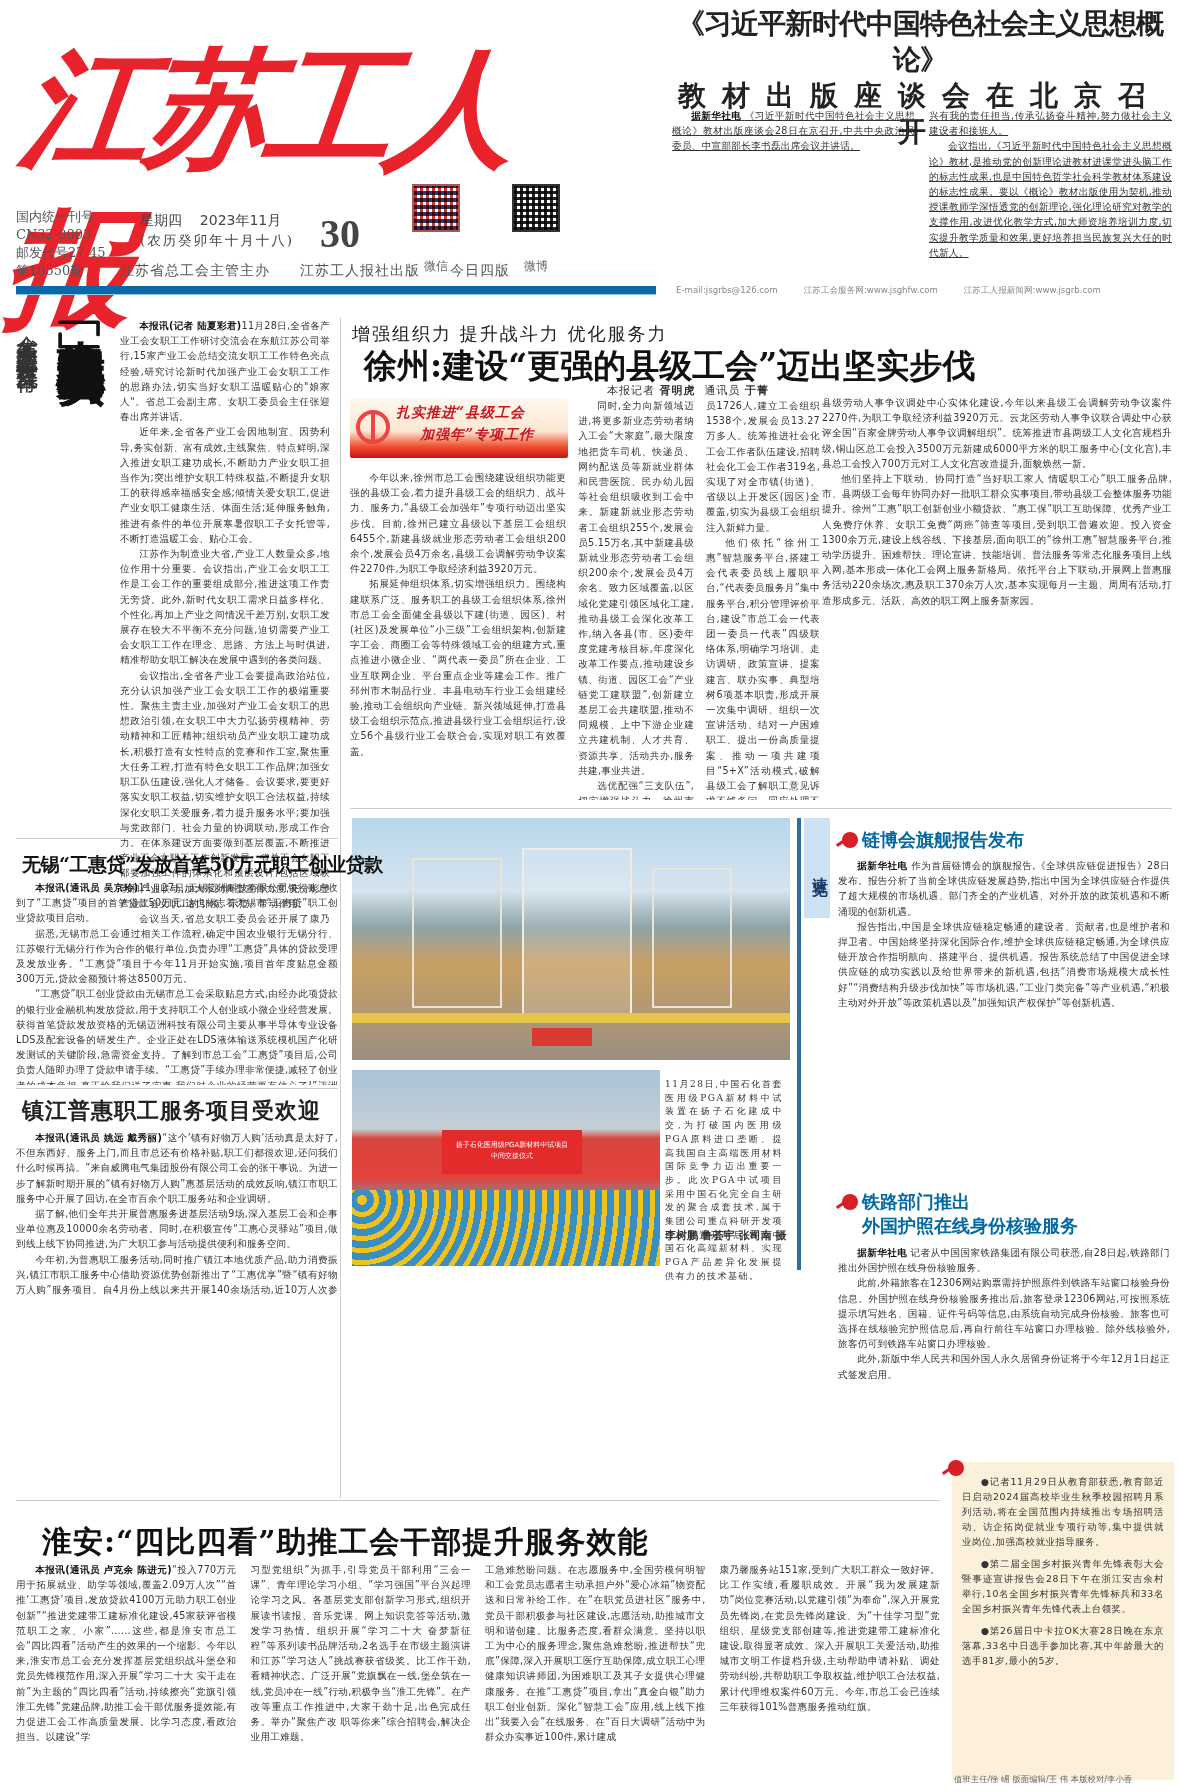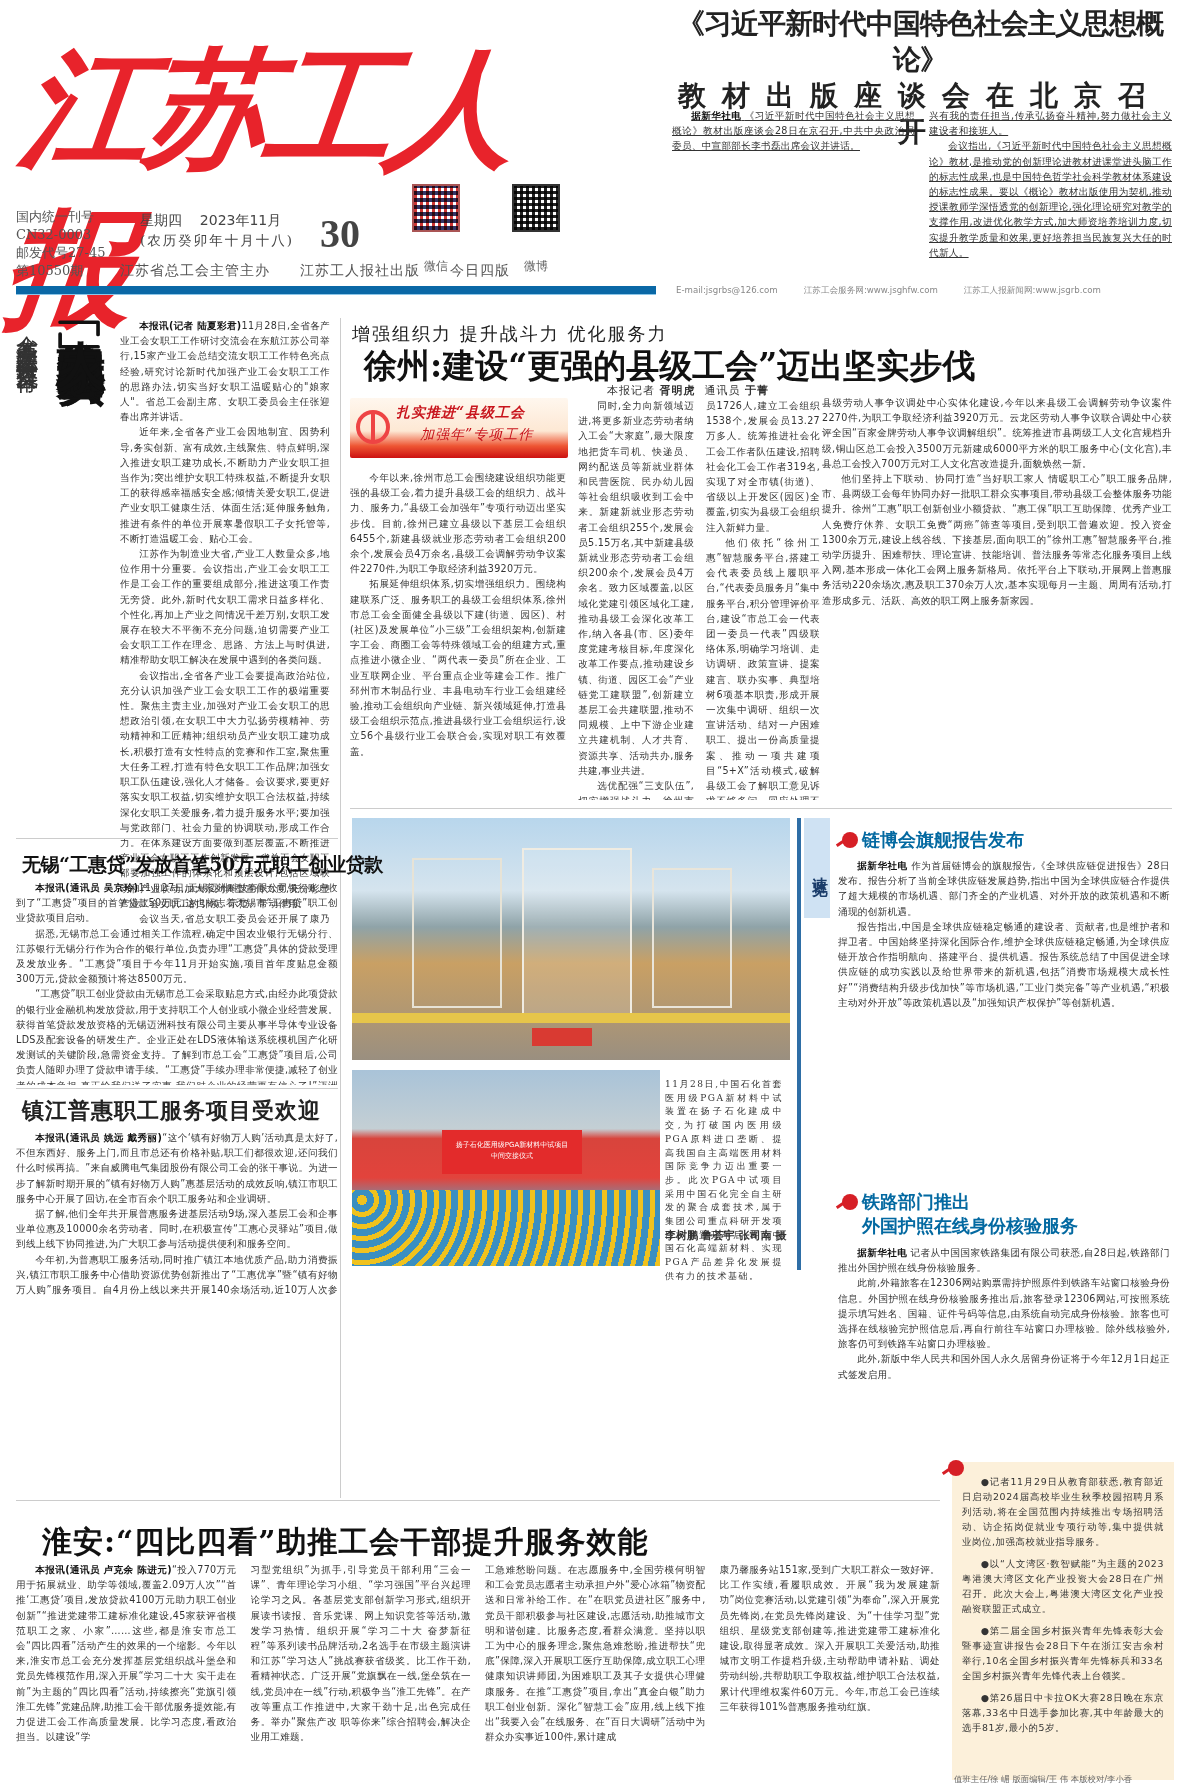--- a/index.html
+++ b/index.html
@@ -46,21 +46,21 @@
 
   
   .xz-kicker { left: 352px; top: 322px; font-family: "DejaVu Sans", sans-serif; font-size: 18px; letter-spacing: 2px; color: #222; }
   .xz-head { left: 364px; top: 344px; font-size: 33px; font-weight: bold; letter-spacing: 0; color: #111; white-space: nowrap; }
   .xz-byline { left: 607px; top: 383px; font-family: "DejaVu Serif", serif; font-size: 11px; color: #333; letter-spacing: 1px; }
   .xz-byline b { font-family: "DejaVu Sans", sans-serif; }
   .xz-banner { left: 350px; top: 398px; width: 218px; height: 60px; background: linear-gradient(180deg,#fff7ee 0%, #fde8d4 55%, #e53 80%, #c11 100%); border-radius: 2px; overflow: hidden; }
   .xz-banner .logo { position:absolute; left:6px; top:12px; width:34px; height:34px; border-radius:50%; border:4px solid #e44; }
   .xz-banner .logo:after { content:""; position:absolute; left:11px; top:0; width:4px; height:26px; background:#e44; }
   .xz-banner .t1 { position:absolute; left:46px; top:6px; font-size:14px; color:#c8141c; font-weight:bold; font-style: italic; letter-spacing:1px; }
-  .xz-banner .t2 { position:absolute; left:70px; top:28px; font-size:14px; color:#c8141c; font-weight:normal; font-style: italic; letter-spacing:1px; }
+  .xz-banner .t2 { position:absolute; left:70px; top:28px; font-size:14px; color:#c8141c; font-weight:bold; font-style: italic; letter-spacing:1px; }
   .xz-body { left: 350px; top: 398px; width: 470px; height: 402px; }
 
   
   .photo-top { left: 352px; top: 818px; width: 438px; height: 242px; overflow: hidden;
      background: linear-gradient(180deg,#b8d6ec 0%, #d5e4ee 30%, #8fa3a8 45%, #c9a064 60%, #9a8f80 100%); }
   .photo-top .struct { position:absolute; border:2px solid #eee; }
   .photo-bottom { left: 352px; top: 1070px; width: 308px; height: 196px; overflow: hidden;
      background: linear-gradient(180deg,#a9c3d8 0%, #c4cfd4 30%, #d8443c 35%, #e2433c 55%, #5aa5c6 70%, #4a90b8 100%); }
   .photo-bottom .stage { position:absolute; left:90px; top:60px; width:140px; height:44px; background:#e32b2b; color:#fff; font-family:"DejaVu Sans",sans-serif; font-size:7px; text-align:center; padding-top:10px; line-height:11px; }
   .photo-caption { left: 665px; top: 1078px; width: 118px; font-family: "DejaVu Serif", serif; font-size: 9px; line-height: 13.7px; color: #333; letter-spacing: 1.5px; text-align: justify; }
@@ -231,21 +231,20 @@
   <div>外国护照在线身份核验服务</div>
 </div>
 <div class="abs news2 body-text">
   <p><span class="lead">据新华社电</span>&nbsp;<span>记者从中国国家铁路集团有限公司获悉,自28日起,铁路部门推出外国护照在线身份核验服务。</span></p>
   <p>此前,外籍旅客在12306网站购票需持护照原件到铁路车站窗口核验身份信息。外国护照在线身份核验服务推出后,旅客登录12306网站,可按照系统提示填写姓名、国籍、证件号码等信息,由系统自动完成身份核验。旅客也可选择在线核验完护照信息后,再自行前往车站窗口办理核验。除外线核验外,旅客仍可到铁路车站窗口办理核验。</p>
   <p>此外,新版中华人民共和国外国人永久居留身份证将于今年12月1日起正式签发启用。</p>
 </div>
 
 <div class="abs brief-box">
   <p>●记者11月29日从教育部获悉,教育部近日启动2024届高校毕业生秋季校园招聘月系列活动,将在全国范围内持续推出专场招聘活动、访企拓岗促就业专项行动等,集中提供就业岗位,加强高校就业指导服务。</p>
-  <p>●以“人文湾区·数智赋能”为主题的2023粤港澳大湾区文化产业投资大会28日在广州召开。此次大会上,粤港澳大湾区文化产业投融资联盟正式成立。</p>
   <p>●第二届全国乡村振兴青年先锋表彰大会暨事迹宣讲报告会28日下午在浙江安吉余村举行,10名全国乡村振兴青年先锋标兵和33名全国乡村振兴青年先锋代表上台领奖。</p>
   <p>●第26届日中卡拉OK大赛28日晚在东京落幕,33名中日选手参加比赛,其中年龄最大的选手81岁,最小的5岁。</p>
 </div>
 <div class="abs pin" style="left:948px;top:1460px;"></div>
 
 <div class="abs footer-credit">值班主任/徐  嵋  版面编辑/王  伟  本版校对/李小香</div>
 
 <div class="abs rule-h" style="left:16px;top:838px;width:322px;"></div>
 <div class="abs wx-head">无锡“工惠贷”发放首笔50万元职工创业贷款</div>
 <div class="abs wx-body body-text">

